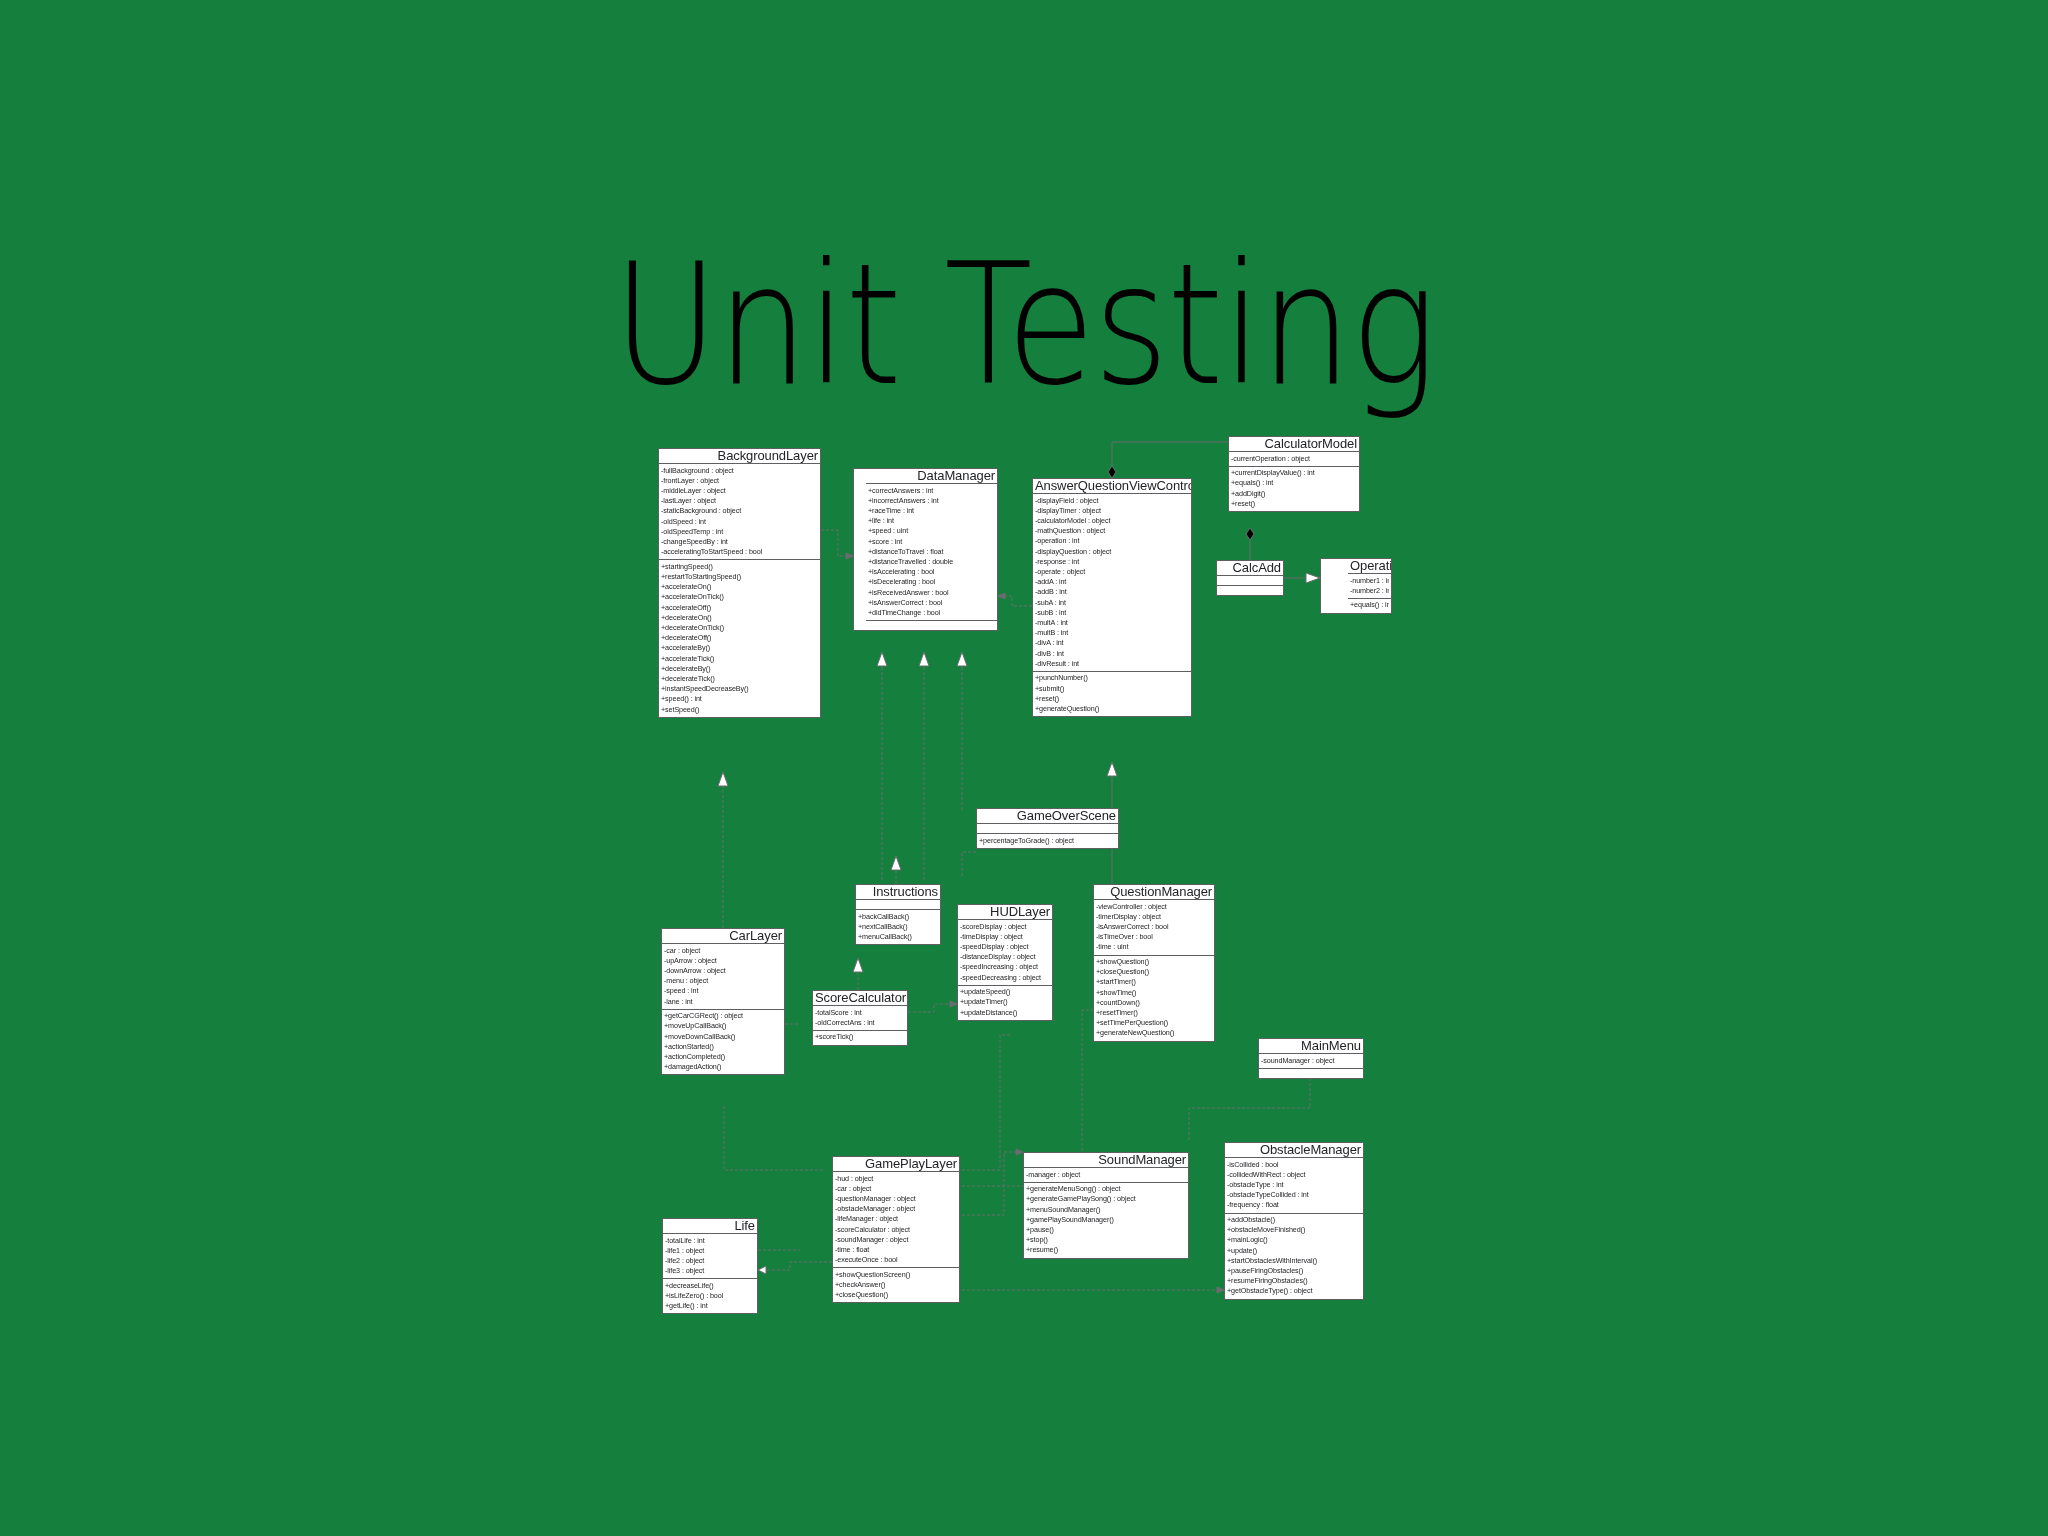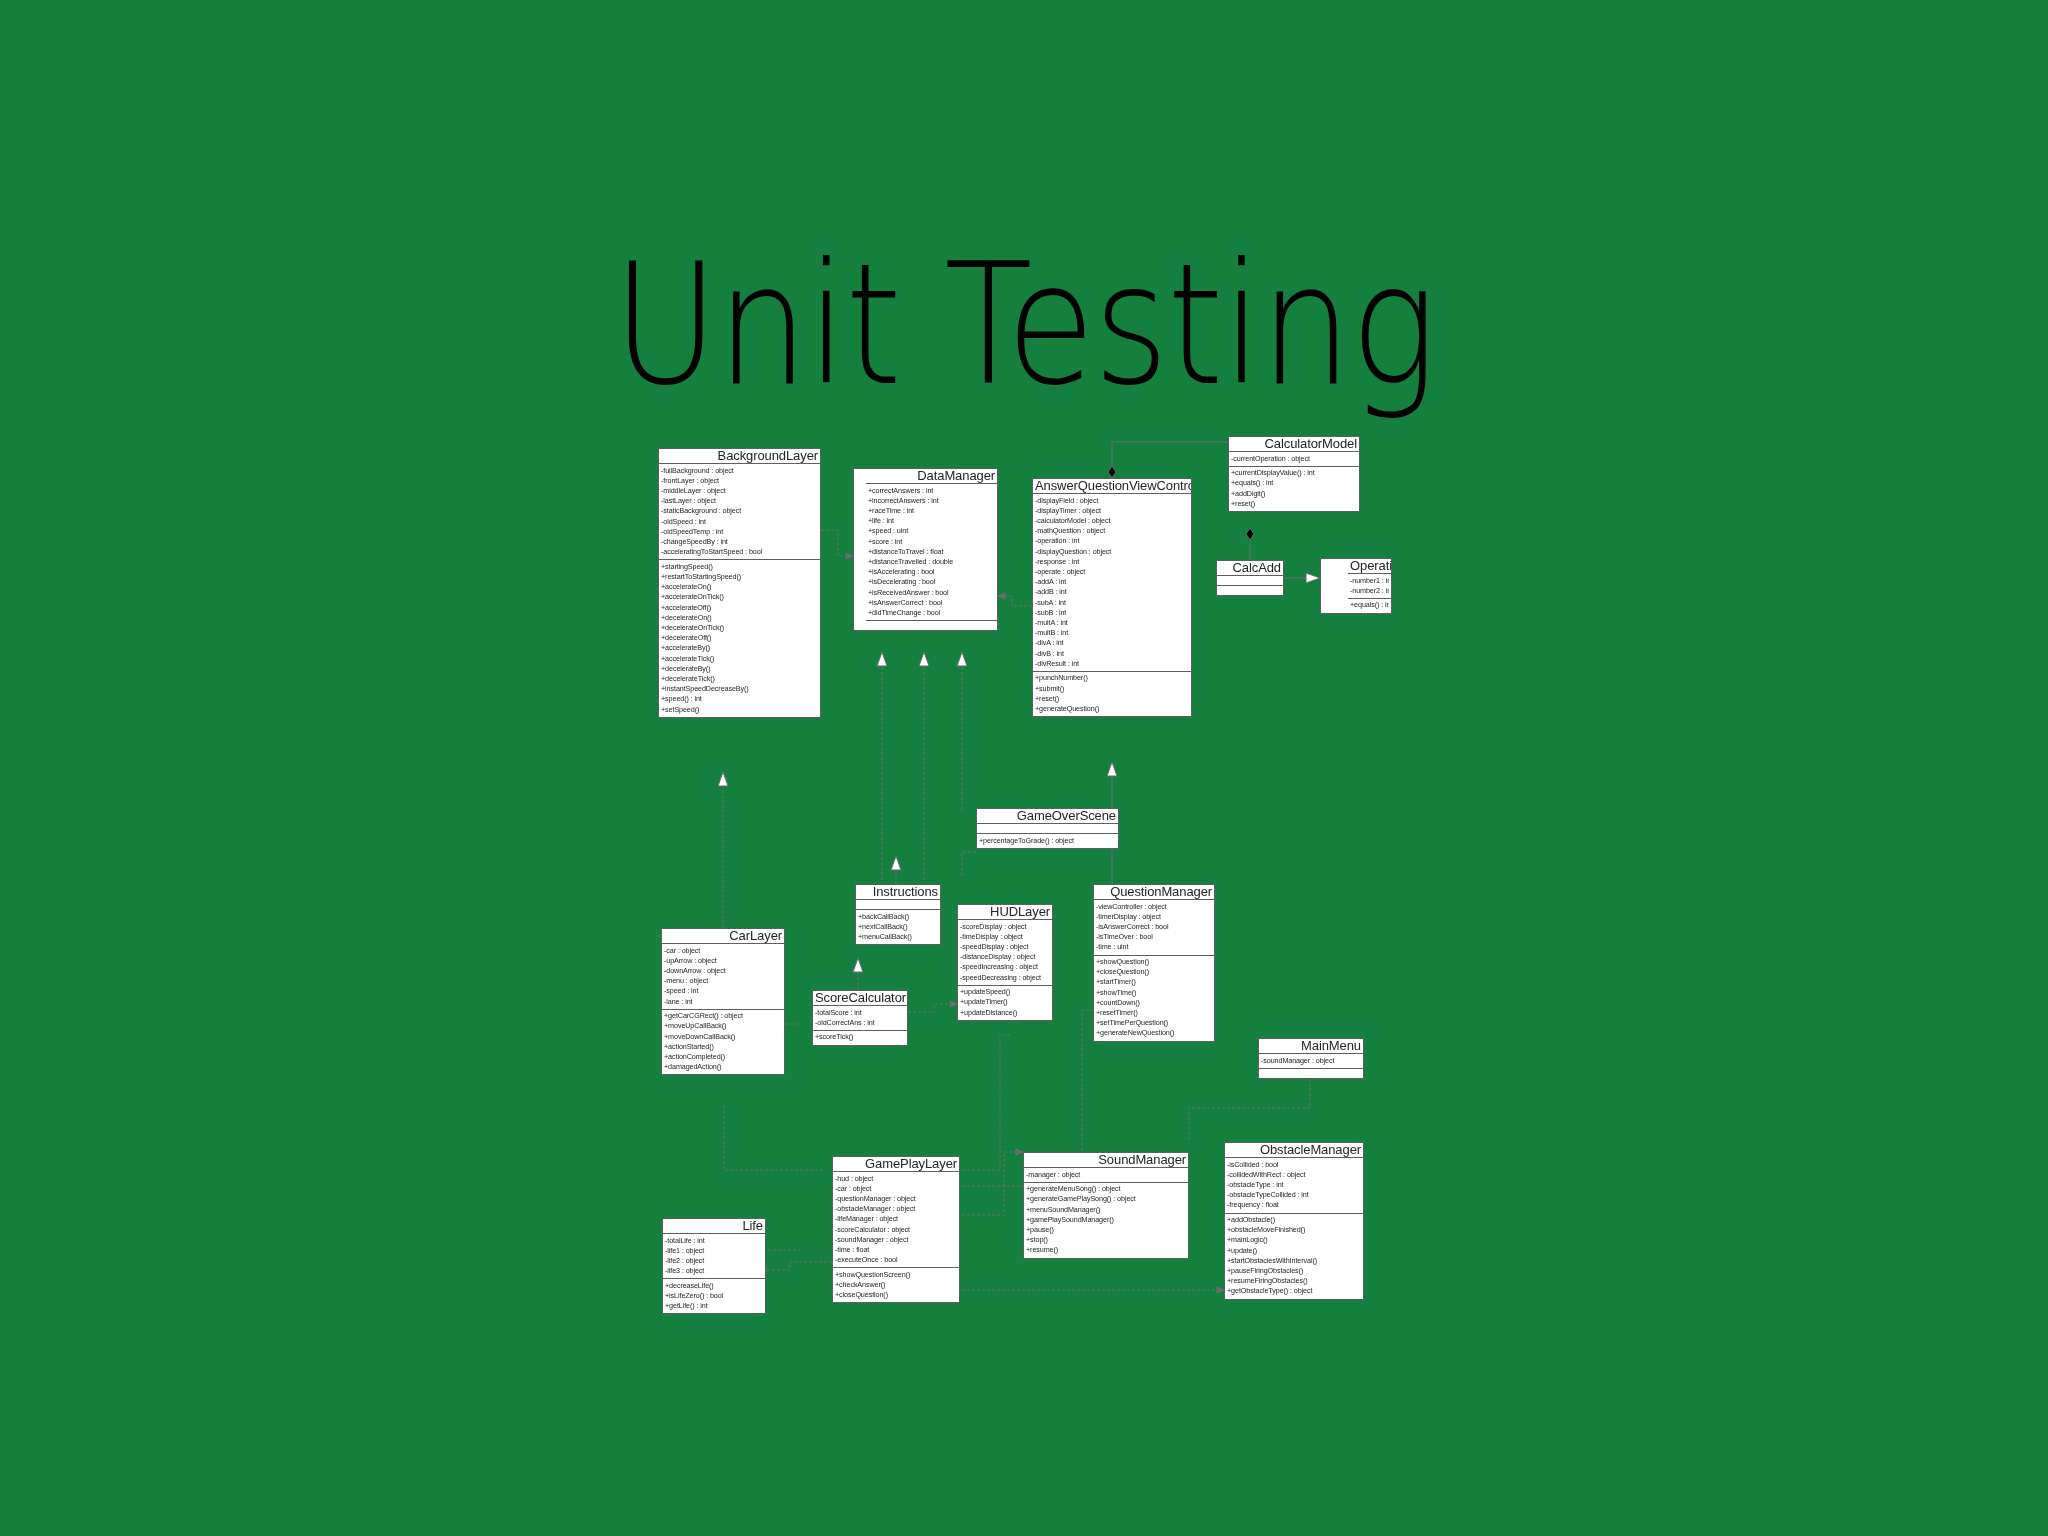--- a/index.html
+++ b/index.html
@@ -408,21 +408,21 @@
             <div class="row">-soundManager : object</div>
             <div class="row">-time : float</div>
             <div class="row">-executeOnce : bool</div>
           </div>
           <div class="uml-compartment">
             <div class="row">+showQuestionScreen()</div>
             <div class="row">+checkAnswer()</div>
             <div class="row">+closeQuestion()</div>
           </div>
         </div>
-        <div class="uml-class" style="left: 662px; top: 1218px; width: 104px;">
+        <div class="uml-class" style="left: 662px; top: 1218px; width: 96px;">
           <div class="uml-name">Life</div>
           <div class="uml-compartment">
             <div class="row">-totalLife : int</div>
             <div class="row">-life1 : object</div>
             <div class="row">-life2 : object</div>
             <div class="row">-life3 : object</div>
           </div>
           <div class="uml-compartment">
             <div class="row">+decreaseLife()</div>
             <div class="row">+isLifeZero() : bool</div>

